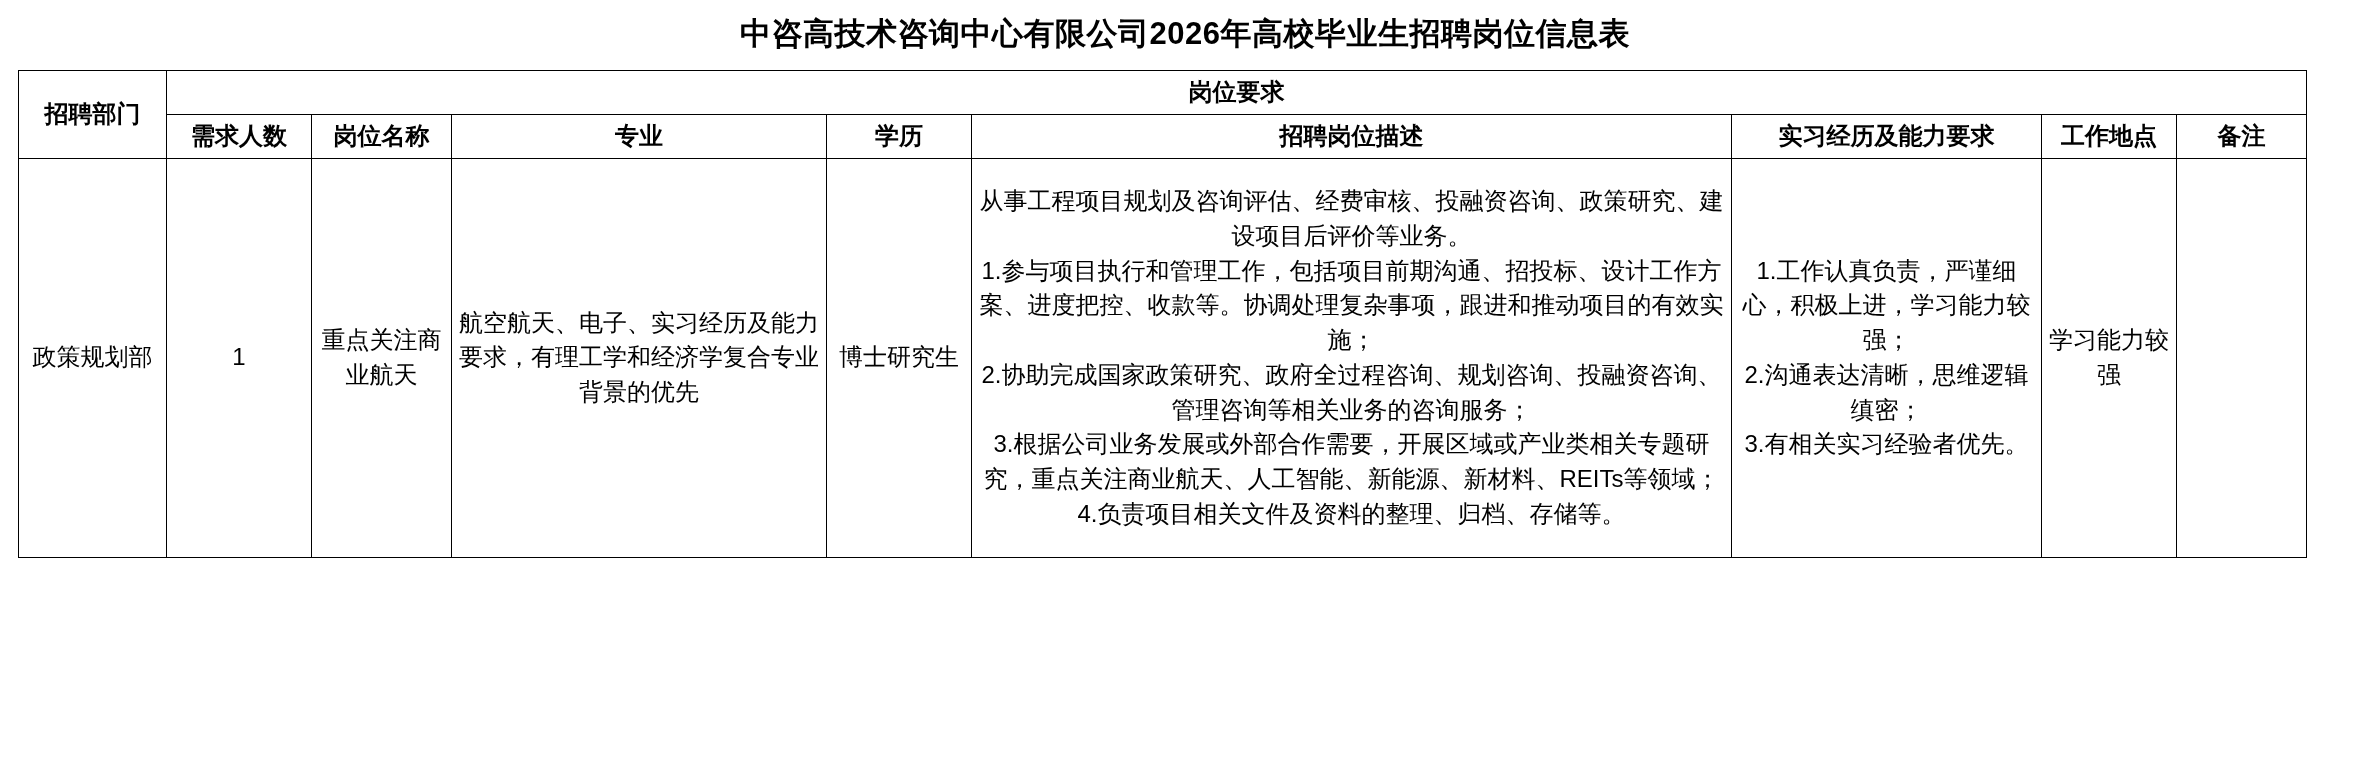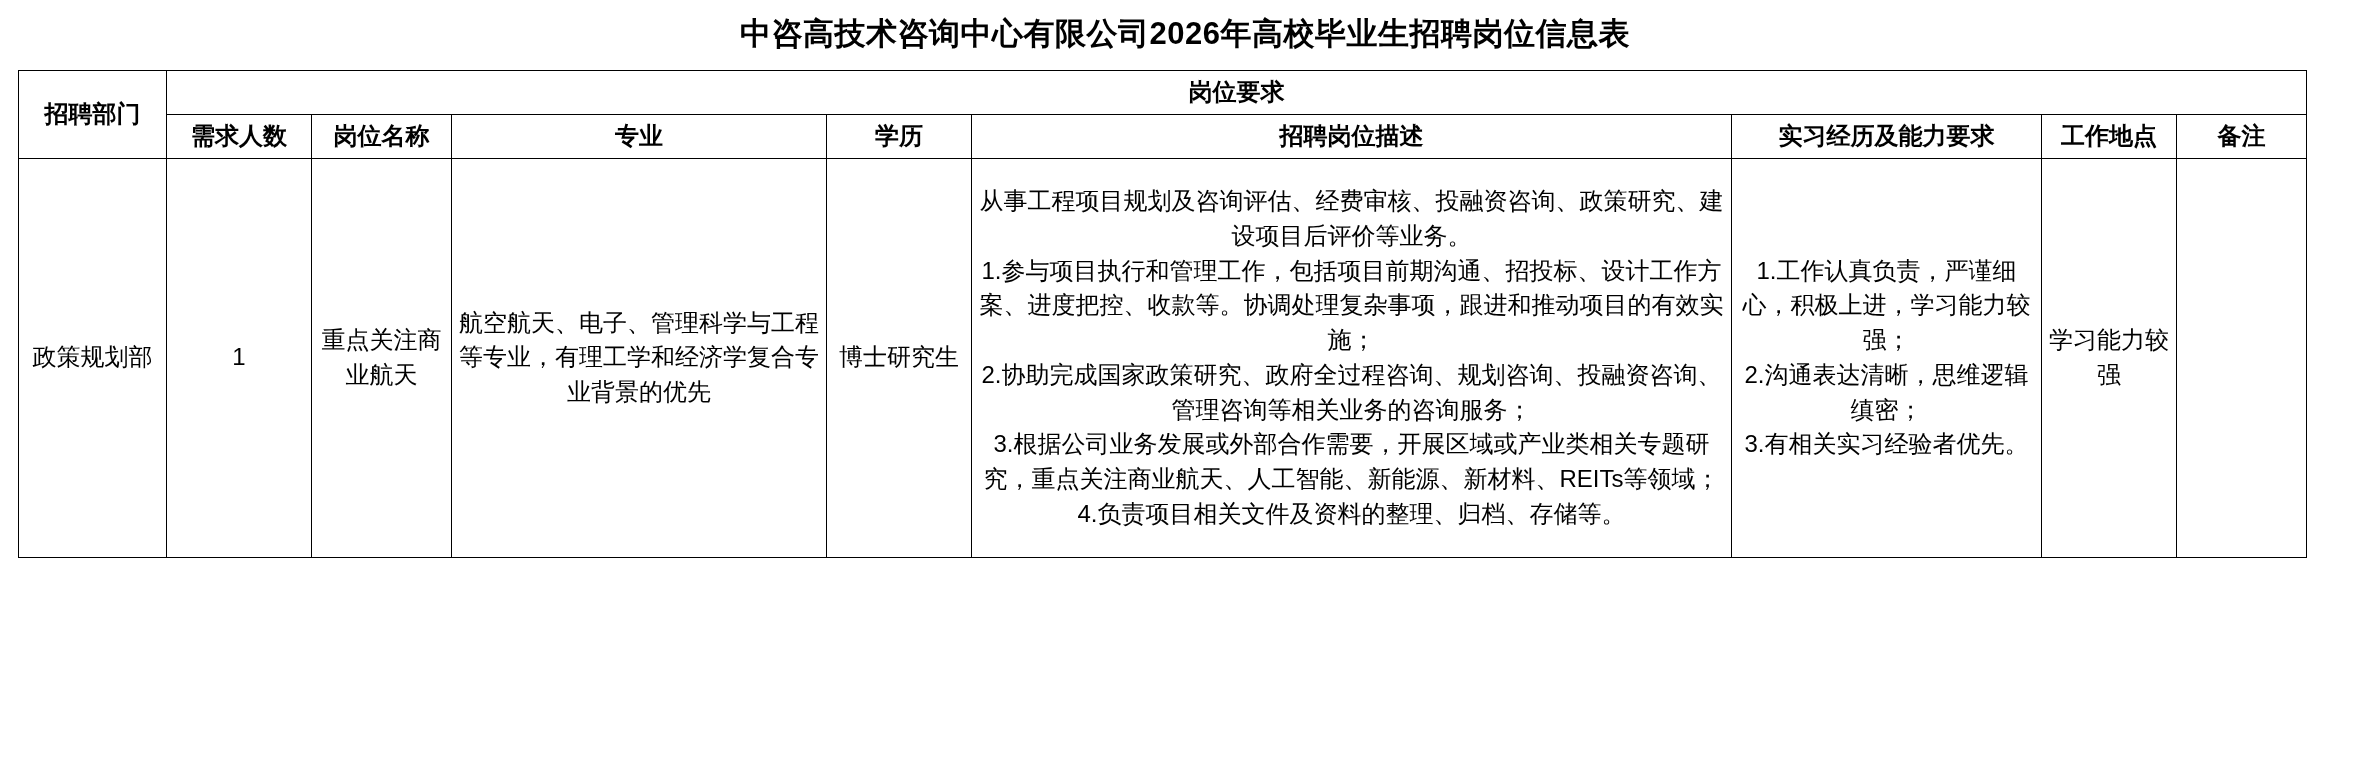--- a/index.html
+++ b/index.html
@@ -118,21 +118,21 @@
         <td class="hdr">学历</td>
         <td class="hdr">招聘岗位描述</td>
         <td class="hdr">实习经历及能力要求</td>
         <td class="hdr">工作地点</td>
         <td class="hdr">备注</td>
       </tr>
       <tr class="row-data">
         <td class="cell-center">政策规划部</td>
         <td class="cell-center">1</td>
         <td class="cell-center">重点关注商业航天</td>
-        <td class="cell-wrap-center">航空航天、电子、管理科学与工程等专业，有理工学和经济学复合专业背景的优先</td>
+        <td class="cell-wrap-center">航空航天、电子、实习经历及能力要求，有理工学和经济学复合专业背景的优先</td>
         <td class="cell-center">博士研究生</td>
         <td class="cell-body">从事工程项目规划及咨询评估、经费审核、投融资咨询、政策研究、建设项目后评价等业务。
 1.参与项目执行和管理工作，包括项目前期沟通、招投标、设计工作方案、进度把控、收款等。协调处理复杂事项，跟进和推动项目的有效实施；
 2.协助完成国家政策研究、政府全过程咨询、规划咨询、投融资咨询、管理咨询等相关业务的咨询服务；
 3.根据公司业务发展或外部合作需要，开展区域或产业类相关专题研究，重点关注商业航天、人工智能、新能源、新材料、REITs等领域；
 4.负责项目相关文件及资料的整理、归档、存储等。</td>
         <td class="cell-body">1.工作认真负责，严谨细心，积极上进，学习能力较强；
 2.沟通表达清晰，思维逻辑缜密；
 3.有相关实习经验者优先。</td>
         <td class="cell-center">学习能力较强</td>

